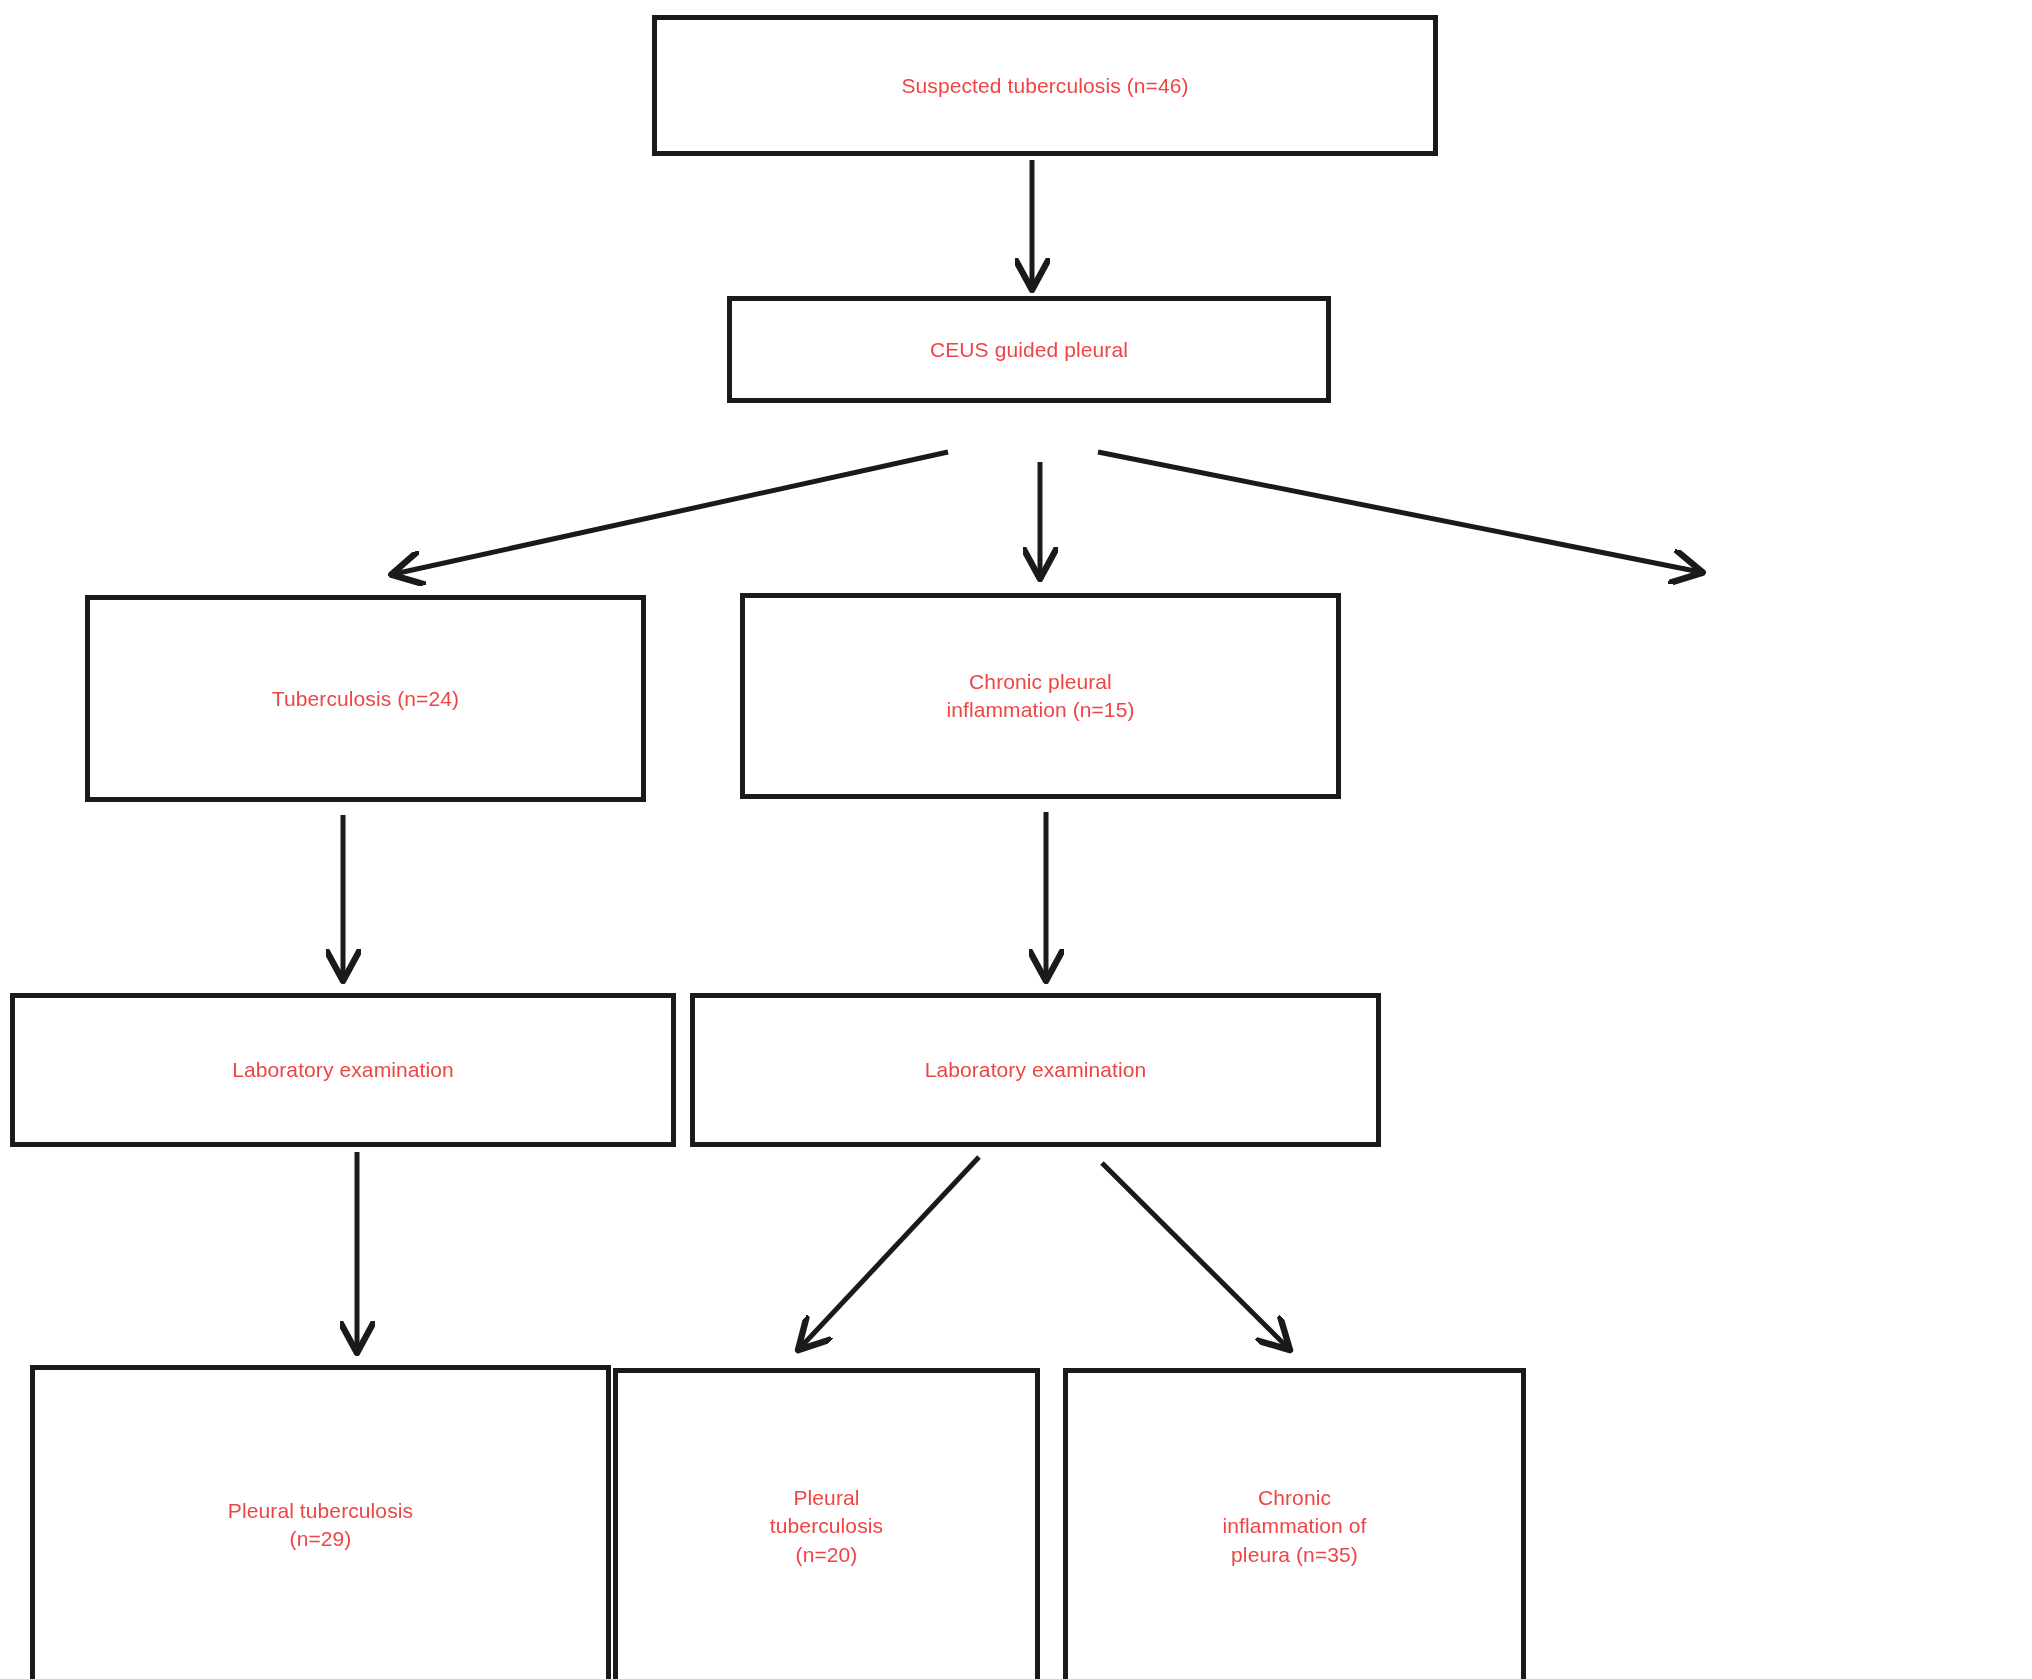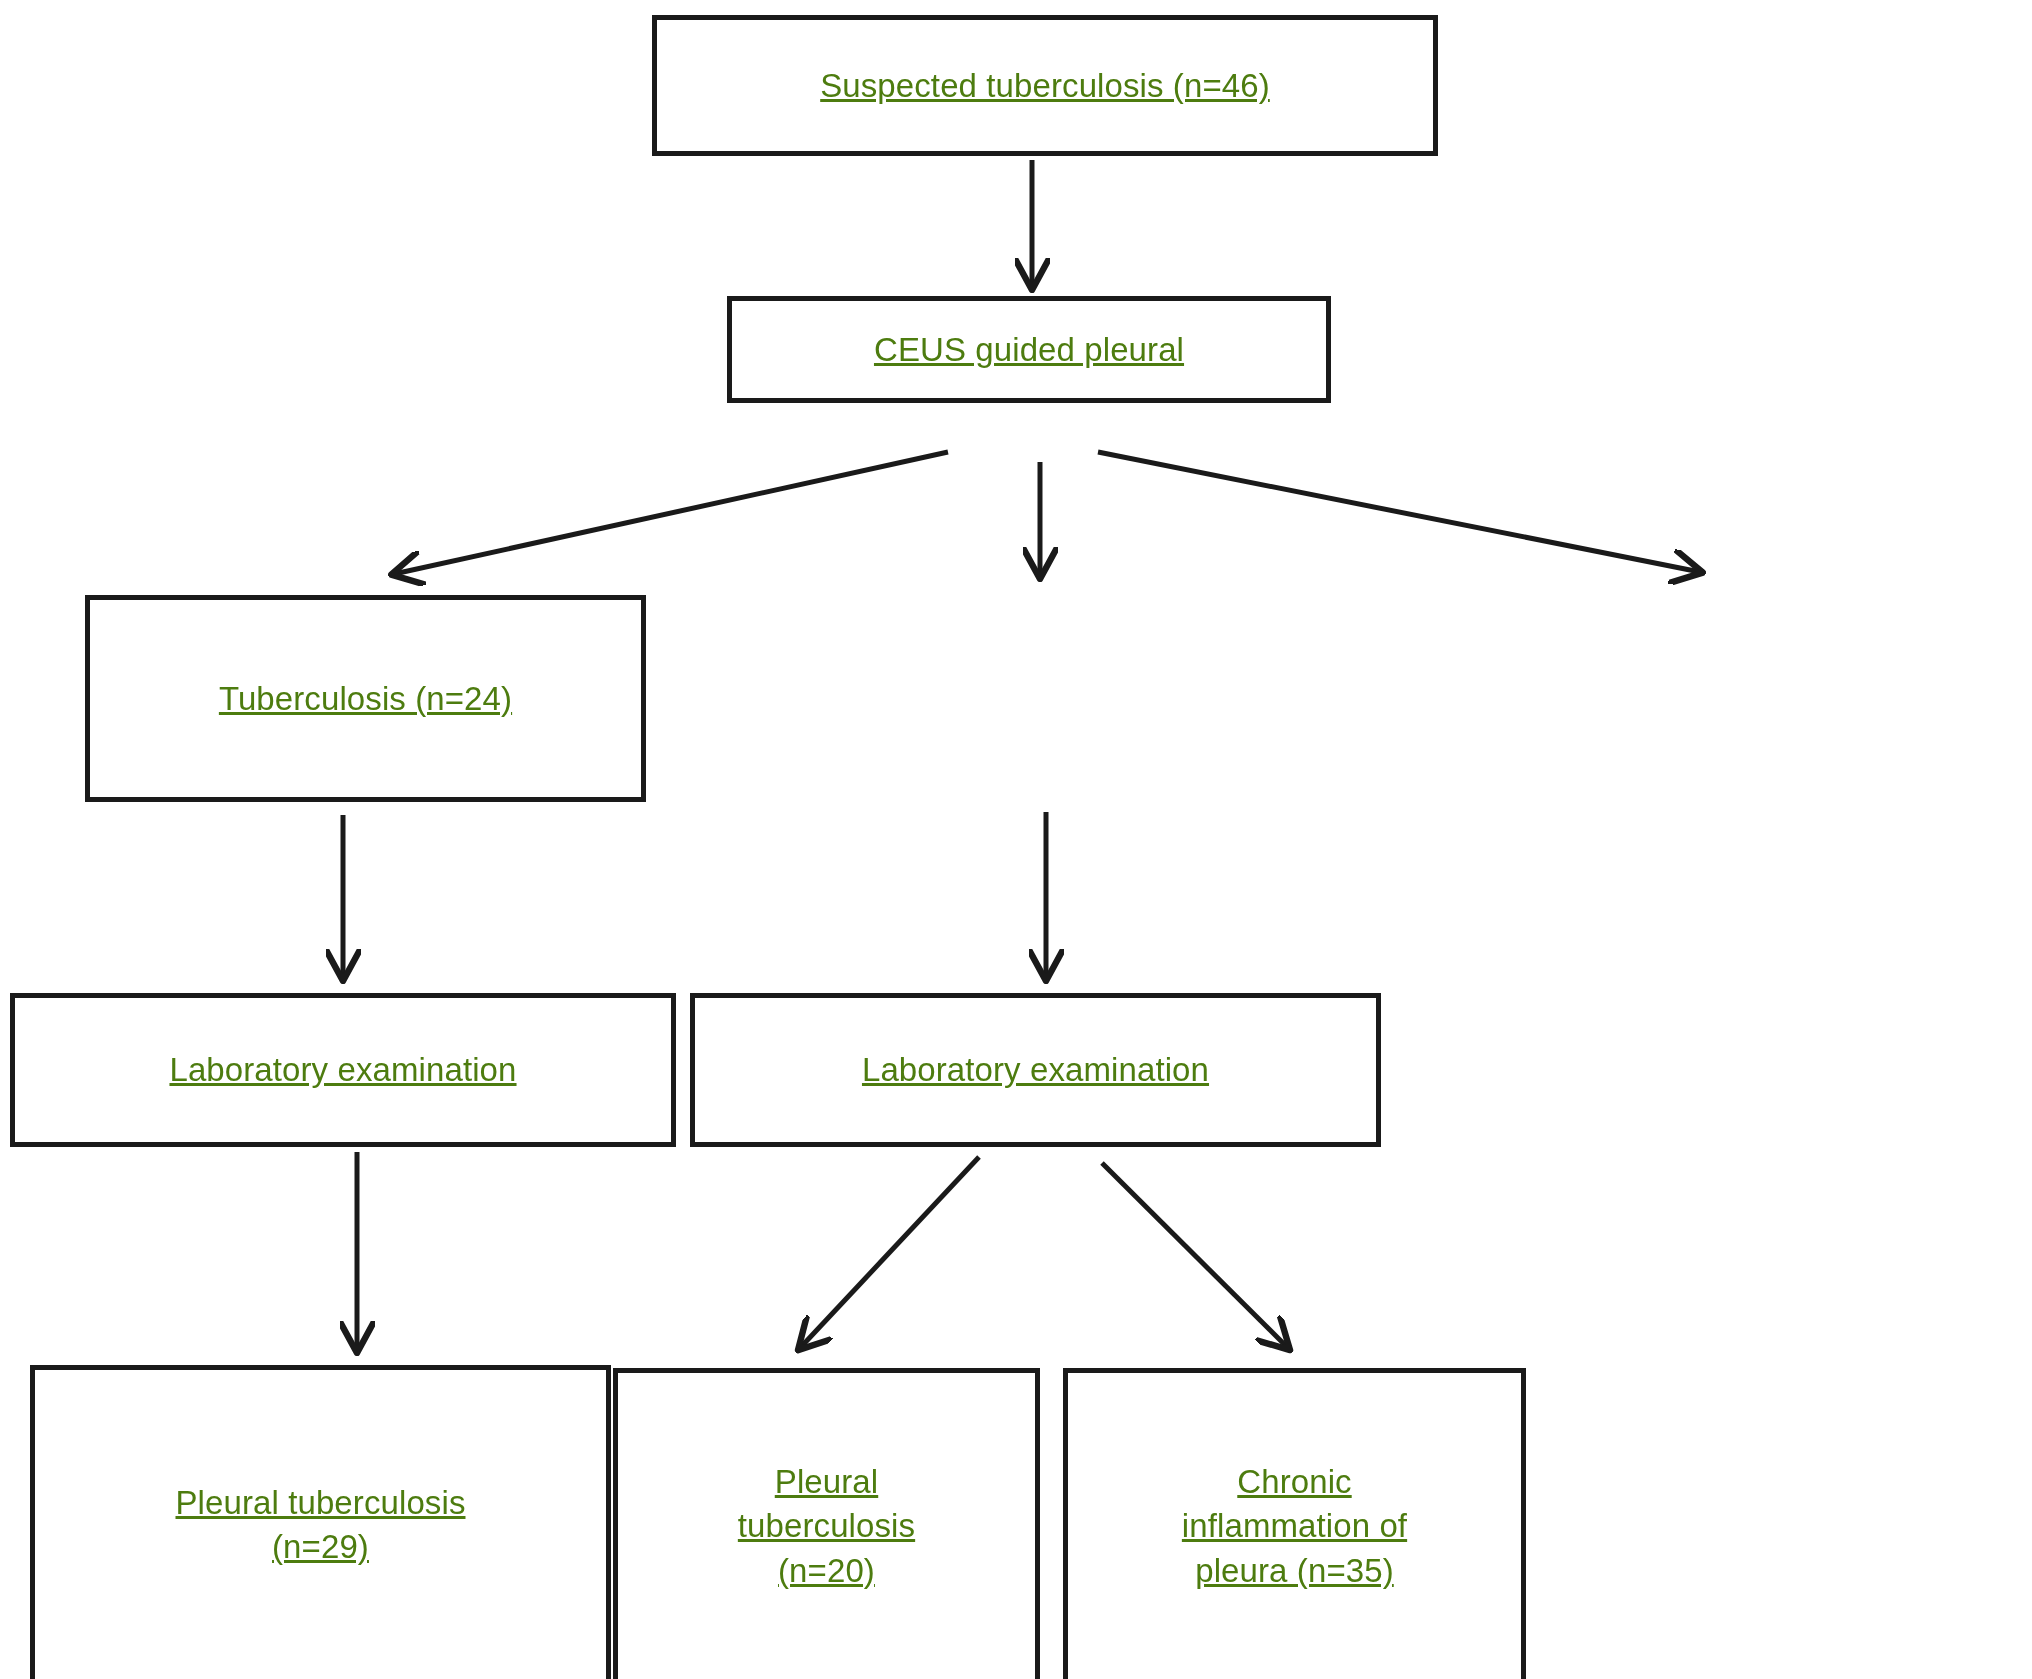--- a/index.html
+++ b/index.html
@@ -20,27 +20,26 @@
     box-sizing: border-box;
     border: 5px solid #1a1a1a;
     background: #ffffff;
     display: flex;
     align-items: center;
     justify-content: center;
     text-align: center;
   }
   .node .label {
     font-family: "Liberation Sans", sans-serif;
-    font-size: 33px;
+    font-size: 21px;
     line-height: 1.32;
-    color: #4d7c0f;
+    color: #ef4444;
     letter-spacing: 0.1px;
     padding: 0 14px;
     white-space: pre-line;
-    text-decoration: underline;
   }
   .node.multiline .label { line-height: 1.34; }
 
   svg.edges {
     position: absolute;
     left: 0;
     top: 0;
     width: 2032px;
     height: 1679px;
     pointer-events: none;
@@ -112,20 +111,24 @@
   </div>
 
   <div class="node" id="node-ceus">
     <span class="label">CEUS guided pleural</span>
   </div>
 
   <div class="node" id="node-tuberculosis">
     <span class="label">Tuberculosis (n=24)</span>
   </div>
 
+  <div class="node multiline" id="node-chronic-pleural">
+    <span class="label">Chronic pleural
+inflammation (n=15)</span>
+  </div>
 
 
   <div class="node" id="node-lab-left">
     <span class="label">Laboratory examination</span>
   </div>
 
   <div class="node" id="node-lab-right">
     <span class="label">Laboratory examination</span>
   </div>
 

